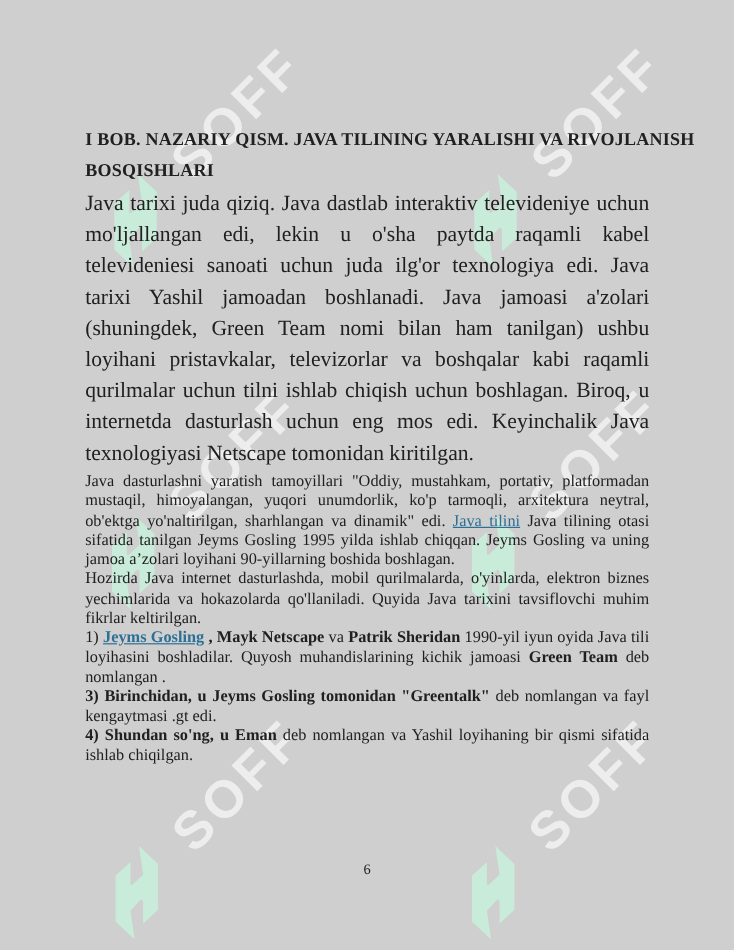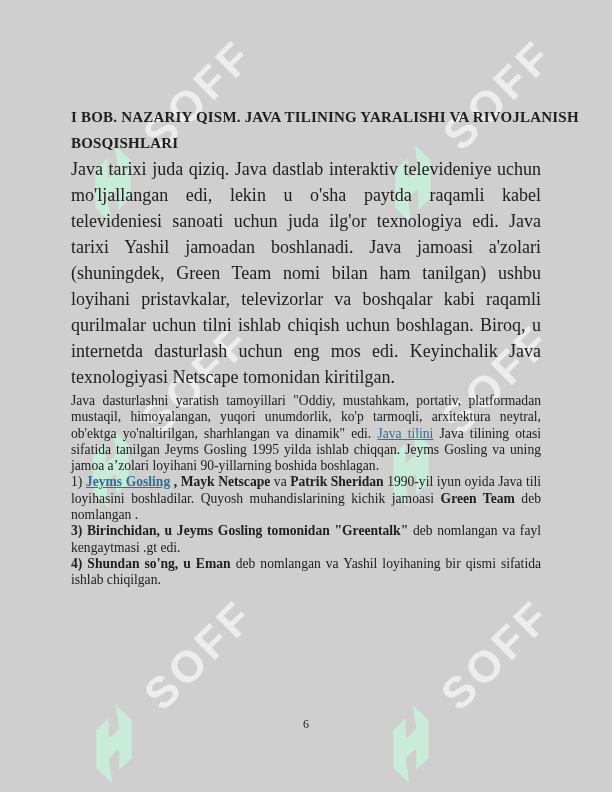--- a/index.html
+++ b/index.html
@@ -97,20 +97,21 @@
     </div>
 
   <div class="content">
     <div class="title">
       <div class="title-line">I BOB. NAZARIY QISM. JAVA TILINING YARALISHI VA RIVOJLANISH</div>
       <div class="title-line">BOSQISHLARI</div>
     </div>
     <div id="body-paragraphs">
         <p class="para wide"><span>Java tarixi juda qiziq. Java dastlab interaktiv televideniye uchun mo'ljallangan edi, lekin u o'sha paytda raqamli kabel televideniesi sanoati uchun juda ilg'or texnologiya edi. Java tarixi Yashil jamoadan boshlanadi. Java jamoasi a'zolari (shuningdek, Green Team nomi bilan ham tanilgan) ushbu loyihani pristavkalar, televizorlar va boshqalar kabi raqamli qurilmalar uchun tilni ishlab chiqish uchun boshlagan. Biroq, u internetda dasturlash uchun eng mos edi. Keyinchalik Java texnologiyasi Netscape tomonidan kiritilgan.</span></p>
         <p class="para tight"><span>Java dasturlashni yaratish tamoyillari "Oddiy, mustahkam, portativ, platformadan mustaqil, himoyalangan, yuqori unumdorlik, ko'p tarmoqli, arxitektura neytral, ob'ektga yo'naltirilgan, sharhlangan va dinamik" edi. </span><a class="doclink">Java tilini</a><span> Java tilining otasi sifatida tanilgan Jeyms Gosling 1995 yilda ishlab chiqqan. Jeyms Gosling va uning jamoa aʼzolari loyihani 90-yillarning boshida boshlagan.</span></p>
+        <p class="para tight"><span>Hozirda Java internet dasturlashda, mobil qurilmalarda, o'yinlarda, elektron biznes yechimlarida va hokazolarda qo'llaniladi. Quyida Java tarixini tavsiflovchi muhim fikrlar keltirilgan.</span></p>
         <p class="para tight"><span>1) </span><a class="doclink b">Jeyms Gosling</a><span class="b"> , Mayk Netscape</span><span> va </span><span class="b">Patrik Sheridan</span><span> 1990-yil iyun oyida Java tili loyihasini boshladilar. Quyosh muhandislarining kichik jamoasi </span><span class="b">Green Team</span><span> deb nomlangan .</span></p>
         <p class="para tight"><span class="b">3) Birinchidan, u Jeyms Gosling tomonidan "Greentalk"</span><span> deb nomlangan va fayl kengaytmasi .gt edi.</span></p>
         <p class="para tight"><span class="b">4) Shundan so'ng, u Eman</span><span> deb nomlangan va Yashil loyihaning bir qismi sifatida ishlab chiqilgan.</span></p>
       </div>
   </div>
 
   <div class="pageno">6</div>
 
 </div>
 

